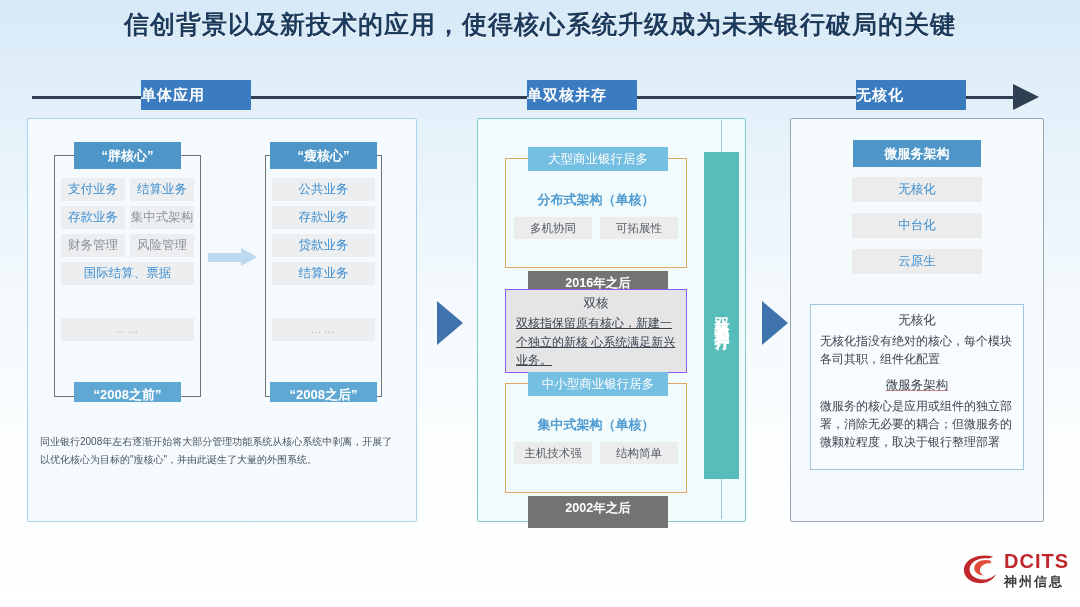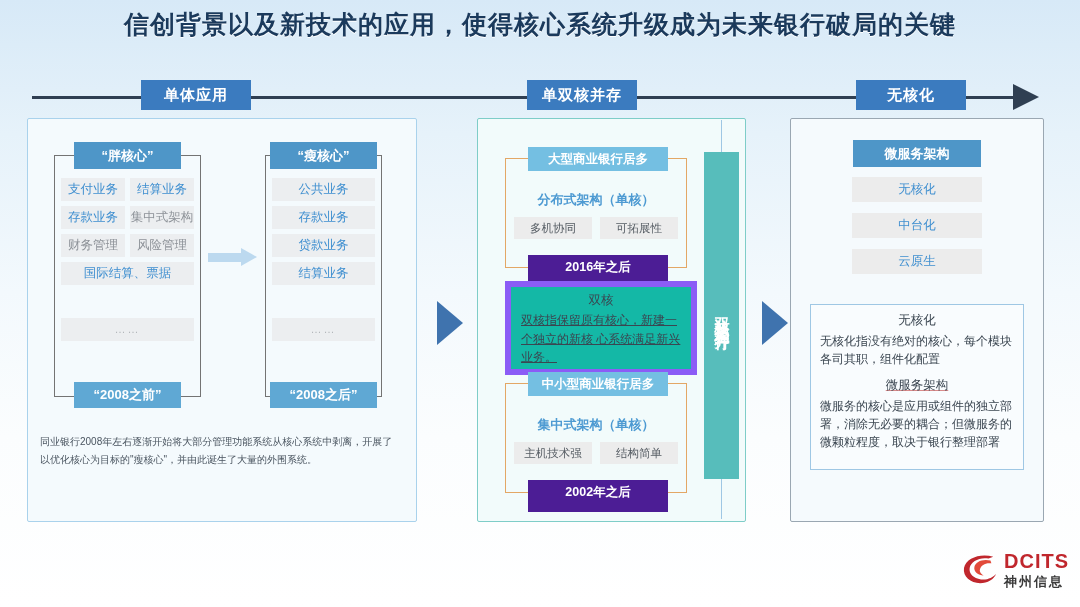--- a/index.html
+++ b/index.html
@@ -20,21 +20,21 @@
 
   
   .timeline{position:absolute;left:32px;top:95px;width:1010px;height:4px;}
   .tl-line{position:absolute;left:0;top:1px;width:984px;height:3px;background:#2f3f52;}
   .tl-arrow{
     position:absolute;left:981px;top:-11px;width:0;height:0;
     border-top:13px solid transparent;border-bottom:13px solid transparent;
     border-left:26px solid #2f3f52;
   }
   .stage{
-    position:absolute;top:-15px;height:30px;line-height:30px;text-align:center;
+    position:absolute;top:-15px;height:30px;line-height:30px;text-align:left;
     background:#3b7bbf;color:#ffffff;font-size:15px;font-weight:bold;letter-spacing:1px;
   }
   .stage.s1{left:109px;width:110px;}
   .stage.s2{left:495px;width:110px;}
   .stage.s3{left:824px;width:110px;}
 
   
   .panel{position:absolute;border-radius:2px;}
   .panel1{left:27px;top:118px;width:388px;height:402px;background:#f4fafd;border:1px solid #a9d2ec;}
   .panel2{left:477px;top:118px;width:267px;height:402px;background:#f2fbfb;border:1px solid #7ecdc8;}
@@ -44,21 +44,21 @@
   .col{position:absolute;border:1px solid #737373;background:transparent;}
   .col1{left:54px;top:155px;width:145px;height:240px;}
   .col2{left:265px;top:155px;width:115px;height:240px;}
   .col-head{
     position:absolute;height:27px;line-height:27px;text-align:center;
     background:#4e96c8;color:#ffffff;font-size:13px;font-weight:bold;
   }
   .col1 .col-head{left:19px;top:-14px;width:107px;}
   .col2 .col-head{left:4px;top:-14px;width:107px;}
   .col-foot{
-    position:absolute;height:26px;line-height:26px;text-align:center;
+    position:absolute;height:20px;line-height:26px;text-align:center;
     background:#5fa8d4;color:#ffffff;font-size:13px;font-weight:bold;
   }
   .col1 .col-foot{left:19px;top:226px;width:107px;}
   .col2 .col-foot{left:4px;top:226px;width:107px;}
 
   .chips{position:absolute;left:6px;top:22px;right:6px;display:flex;flex-direction:column;gap:5px;}
   .chiprow{display:flex;gap:5px;}
   .chip{
     flex:1;height:23px;line-height:23px;text-align:center;
     background:#eceef0;font-size:12.5px;color:#8d9298;white-space:nowrap;
@@ -91,39 +91,39 @@
   }
   .bigarrow.a1{left:437px;top:301px;}
   .bigarrow.a2{left:762px;top:301px;}
 
   
   .obox{position:absolute;border:1.5px solid #e3a765;}
   .obox1{left:505px;top:158px;width:180px;height:108px;}
   .obox2{left:505px;top:383px;width:180px;height:108px;}
   .obox .o-head{
     position:absolute;left:22px;top:-12px;width:140px;height:24px;line-height:24px;
-    text-align:center;background:#74bfe2;color:#ffffff;font-size:12.5px;font-weight:bold;
+    text-align:center;background:#74bfe2;color:#ffffff;font-size:12.5px;font-weight:normal;
   }
   .obox .o-foot{
-    position:absolute;left:22px;top:96px;width:140px;height:32px;line-height:24px;
-    text-align:center;background:#4c1d95;color:#ffffff;font-size:12.5px;font-weight:bold;
+    position:absolute;left:22px;top:112px;width:140px;height:32px;line-height:24px;
+    text-align:center;background:#737373;color:#ffffff;font-size:12.5px;font-weight:bold;
   }
   .obox .o-sub{
     position:absolute;left:0;top:32px;width:100%;text-align:center;
     font-size:13px;color:#4d9ad2;font-weight:bold;
   }
   .obox .o-tags{position:absolute;left:8px;top:58px;right:8px;display:flex;gap:8px;}
   .obox .o-tag{
     flex:1;height:22px;line-height:22px;text-align:center;
     background:#ececec;font-size:11.5px;color:#555c63;white-space:nowrap;
   }
 
   .wbox{
-    position:absolute;left:505px;top:281px;width:180px;height:82px;
-    background:#14b8a6;border:6px solid #8b5cf6;
+    position:absolute;left:505px;top:289px;width:180px;height:82px;
+    background:#e5e5e5;border:1px solid #8b5cf6;
   }
   .wbox .w-title{
     position:absolute;left:0;top:5px;width:100%;text-align:center;
     font-size:12.5px;color:#3b4651;
   }
   .wbox .w-body{
     position:absolute;left:10px;top:24px;right:8px;
     font-size:12px;line-height:1.55;color:#3b4651;text-decoration:underline;
   }
 

